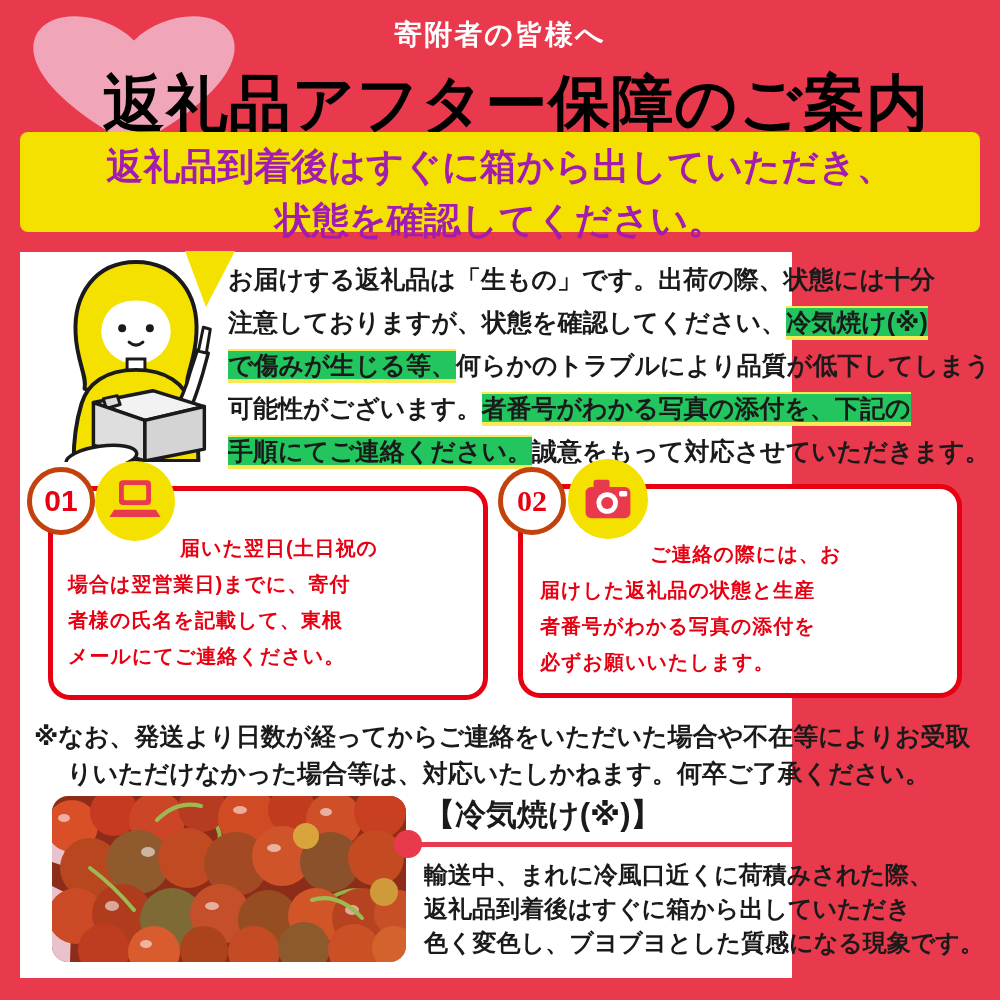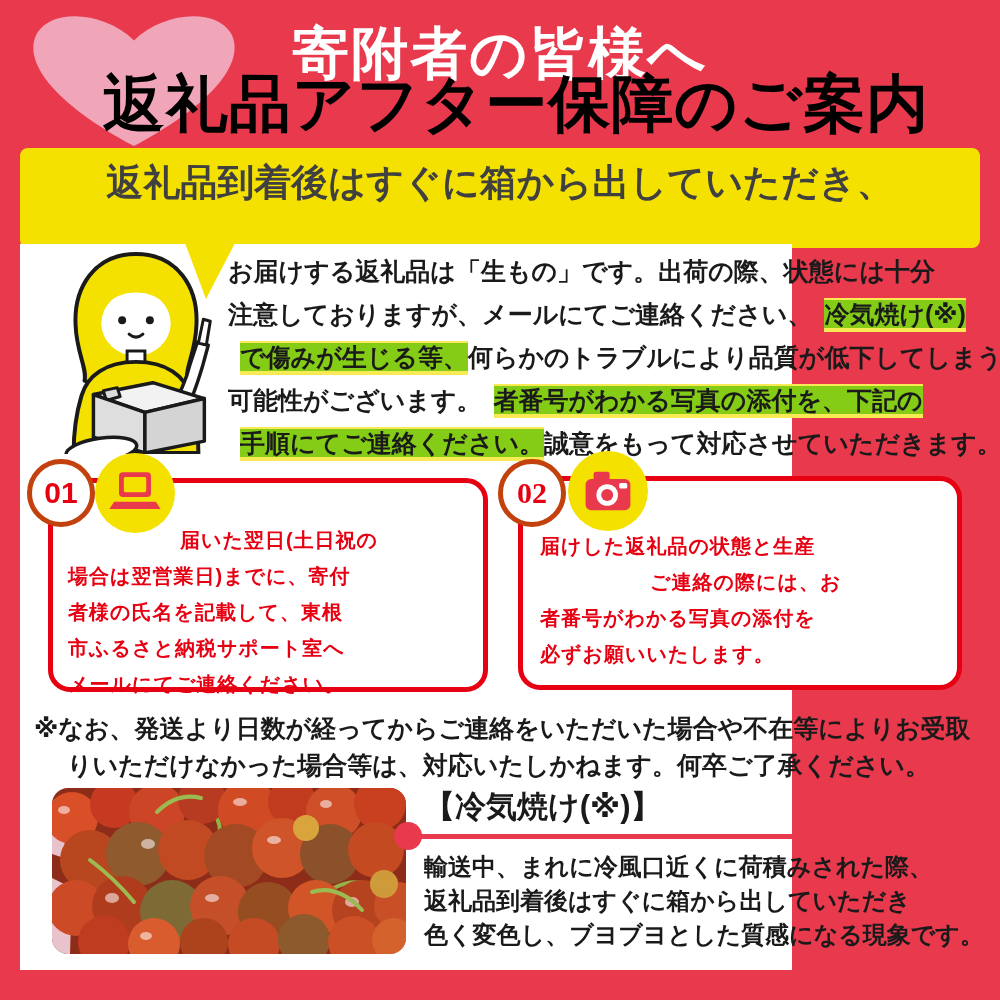--- a/index.html
+++ b/index.html
@@ -6,44 +6,44 @@
   .canvas{
     position:relative;width:1000px;height:1000px;overflow:hidden;
     background:#e8394d;
     font-family:"Liberation Sans","DejaVu Sans",sans-serif;
     font-weight:bold;
   }
   
   .heart{position:absolute;left:18px;top:4px;width:232px;height:144px;}
   .hdr-sub{
     position:absolute;left:0;top:16px;width:100%;text-align:center;
-    color:#fff;font-size:57px;letter-spacing:2px;
+    color:#fff;font-size:28px;letter-spacing:2px;
   }
   .hdr-title{
     position:absolute;left:16px;top:62px;width:100%;text-align:center;
     color:#000000;font-size:62px;letter-spacing:1px;
   }
   
   .banner{
-    position:absolute;left:20px;top:148px;width:960px;height:100px;
-    background:#f5e100;border-radius:8px;text-align:center;color:#404040;
+    position:absolute;left:20px;top:132px;width:960px;height:100px;
+    background:#f5e100;border-radius:8px;text-align:center;color:#a21caf;
   }
   .banner .b1{font-size:37px;margin-top:10px;white-space:nowrap;}
   .banner .b2{font-size:37px;margin-top:4px;white-space:nowrap;}
   
-  .content{position:absolute;left:20px;top:244px;width:772px;height:726px;background:#fff;}
+  .content{position:absolute;left:20px;top:252px;width:772px;height:726px;background:#fff;}
   .tail{
     position:absolute;left:165px;top:-1px;width:50px;height:56px;
     background:#f5e100;clip-path:polygon(0 0,100% 0,42% 100%);
   }
   .woman{position:absolute;left:16px;top:2px;width:202px;height:208px;}
   
   .intro{position:absolute;left:208px;top:6px;width:748px;color:#1a1a1a;}
   .iline{font-size:25px;line-height:43px;white-space:nowrap;letter-spacing:0px;}
-  .hl{background:#84cc16;box-shadow:0 4px 0 #f8ea55, 0 -2px 0 #f8ea55;margin-left:12px;}
+  .hl{background:#22c55e;box-shadow:0 4px 0 #f8ea55, 0 -2px 0 #f8ea55;}
   
   .stepbox{
     position:absolute;border:5px solid #e60012;border-radius:22px;background:#fff;
     box-sizing:border-box;
   }
   .box1{left:28px;top:234px;width:440px;height:214px;}
   .box2{left:498px;top:232px;width:444px;height:214px;}
   .numcircle{
     position:absolute;width:58px;height:58px;border:5px solid #c2410c;border-radius:50%;
     background:#fff;color:#e60012;font-size:30px;display:flex;align-items:center;justify-content:center;
@@ -87,20 +87,21 @@
   <div>
     <svg class="heart" viewBox="0 0 240 150" preserveAspectRatio="none">
       <path d="M120 148 C 34 102 4 58 20 30 C 36 4 90 8 120 38 C 150 8 204 4 220 30 C 236 58 206 102 120 148 Z" fill="#f0a5b9"></path>
     </svg>
     <div class="hdr-sub">寄附者の皆様へ</div>
     <div class="hdr-title">返礼品アフター保障のご案内</div>
   </div>
 
   <div class="banner">
     <div class="b1">返礼品到着後はすぐに箱から出していただき、</div>
+    <div class="b2">状態を確認してください。</div>
   </div>
 
   <div class="content">
 
     <div class="tail"></div>
 
     <svg class="woman" viewBox="0 0 200 210">
       <path d="M99 8 C 57 8 36 42 38 80 C 39 108 50 124 47 136 C 62 143 80 136 85 127 L 113 127 C 118 136 136 143 151 136 C 148 124 159 108 160 80 C 162 42 141 8 99 8 Z" fill="#f5e100" stroke="#1a1a1a" stroke-width="4" stroke-linejoin="round"></path>
       <ellipse cx="99" cy="78" rx="35" ry="33" fill="#fff"></ellipse>
       <path d="M60 66 C 66 36 132 36 138 66 C 123 51 111 47 99 47 C 87 47 75 51 60 66 Z" fill="#f5e100"></path>
@@ -113,61 +114,60 @@
       <path d="M162 98 L 167 74 L 174 76 L 170 100 Z" fill="#fff" stroke="#1a1a1a" stroke-width="3" stroke-linejoin="round"></path>
       <path d="M56 150 L 116 138 L 168 154 L 108 168 Z" fill="#f2f2f2" stroke="#1a1a1a" stroke-width="3.5" stroke-linejoin="round"></path>
       <path d="M66 146 L 80 143 L 83 152 L 69 156 Z" fill="#dcdcdc" stroke="#1a1a1a" stroke-width="3" stroke-linejoin="round"></path>
       <path d="M56 150 L 108 168 L 108 209 L 56 193 Z" fill="#dedede" stroke="#1a1a1a" stroke-width="3.5" stroke-linejoin="round"></path>
       <path d="M108 168 L 168 154 L 168 197 L 108 209 Z" fill="#d4d4d4" stroke="#1a1a1a" stroke-width="3.5" stroke-linejoin="round"></path>
       <ellipse cx="64" cy="206" rx="36" ry="12" fill="#fff" stroke="#1a1a1a" stroke-width="3.5" transform="rotate(-8 64 206)"></ellipse>
     </svg>
 
     <div class="intro">
       <div class="iline"><span>お届けする返礼品は「生もの」です。出荷の際、状態には十分</span><span class="hl"></span><span></span></div>
-      <div class="iline"><span>注意しておりますが、メールにてご連絡ください、</span><span class="hl">冷気焼け(※)</span><span></span></div>
+      <div class="iline"><span>注意しておりますが、状態を確認してください、</span><span class="hl">冷気焼け(※)</span><span></span></div>
       <div class="iline"><span></span><span class="hl">で傷みが生じる等、</span><span>何らかのトラブルにより品質が低下してしまう</span></div>
       <div class="iline"><span>可能性がございます。</span><span class="hl">者番号がわかる写真の添付を、下記の</span><span></span></div>
       <div class="iline"><span></span><span class="hl">手順にてご連絡ください。</span><span>誠意をもって対応させていただきます。</span></div>
     </div>
 
     <div class="stepbox box1"></div>
     <div class="numcircle nc1">
         <span>01</span>
       </div>
     <div class="iconcircle ic1">
       <svg viewBox="0 0 80 80">
         <rect x="20" y="14" width="40" height="31" rx="5" fill="#e8394d"></rect>
         <rect x="26" y="20" width="28" height="19" rx="2" fill="#f5e100"></rect>
         <path d="M14 51 L66 51 L72 60 L8 60 Z" fill="#e8394d"></path>
       </svg>
     </div>
     <div class="steptext st1">
       <div class="sline sind1">届いた翌日(土日祝の</div>
       <div class="sline">場合は翌営業日)までに、寄付</div>
       <div class="sline">者様の氏名を記載して、東根</div>
-      <div class="sline">市ふるさと納税サポート室へ</div>
       <div class="sline">メールにてご連絡ください。</div>
     </div>
 
     <div class="stepbox box2"></div>
     <div class="numcircle nc2">
         <span>02</span>
       </div>
     <div class="iconcircle ic2">
       <svg viewBox="0 0 80 80">
         <rect x="22" y="16" width="20" height="13" rx="3" fill="#e8394d"></rect>
         <rect x="12" y="25" width="56" height="39" rx="7" fill="#e8394d"></rect>
         <circle cx="39" cy="45" r="13.5" fill="#fff"></circle>
         <circle cx="39" cy="45" r="7.5" fill="#e8394d"></circle>
         <rect x="54" y="30" width="10" height="7" rx="2" fill="#fff"></rect>
       </svg>
     </div>
     <div class="steptext st2">
+      <div class="sline sind2">ご連絡の際には、お</div>
       <div class="sline">届けした返礼品の状態と生産</div>
-      <div class="sline sind2">ご連絡の際には、お</div>
       <div class="sline">者番号がわかる写真の添付を</div>
       <div class="sline">必ずお願いいたします。</div>
     </div>
 
     <div class="note">
       <div class="nline">※なお、発送より日数が経ってからご連絡をいただいた場合や不在等によりお受取</div>
       <div class="nline nline2">りいただけなかった場合等は、対応いたしかねます。何卒ご了承ください。</div>
     </div>
 
     <div class="photo">

